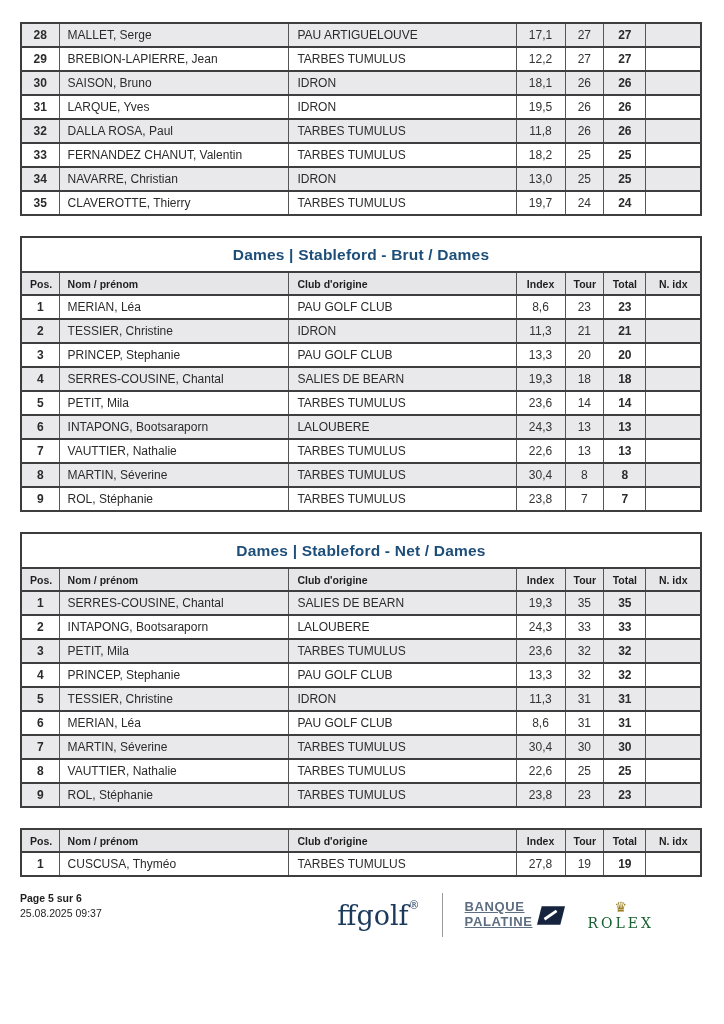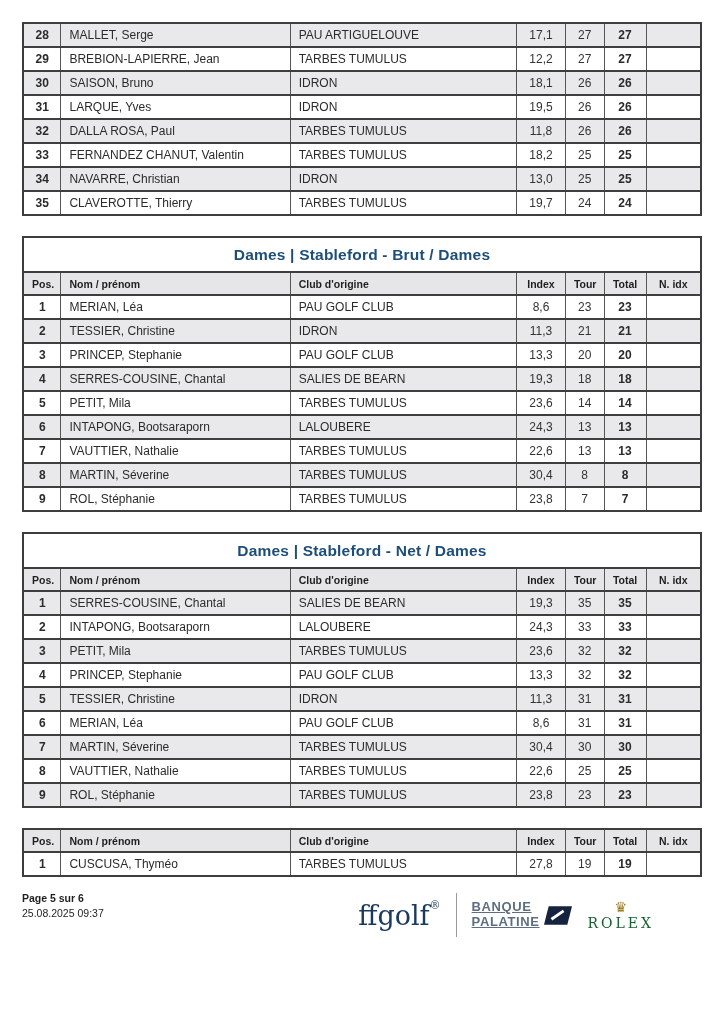--- a/index.html
+++ b/index.html
@@ -3,21 +3,21 @@
 <meta charset="utf-8">
 <style>
   * { margin:0; padding:0; box-sizing:border-box; }
   html,body { background:#ffffff; }
   body {
     width:724px; height:1024px;
     font-family:"Liberation Sans","DejaVu Sans",sans-serif;
     color:#2b2b2b;
     position:relative;
   }
-  .page { padding:22px 22px 10px 22px; }
+  .page { padding:22px 22px 10px 4px;margin-left:16px; }
 
   
   .block { margin-top:20px; }
   .block:first-child { margin-top:0; }
   .block-title {
     border:2px solid #3c3c3c;
     border-bottom:none;
     text-align:center;
     font-size:15.5px;
     font-weight:bold;
@@ -62,21 +62,21 @@
   .footer {
     margin-top:14px;
     display:flex;
     align-items:flex-start;
   }
   .page-info { font-size:10.5px; line-height:1.4; color:#1f1f1f; }
   .page-info .page-label { font-weight:bold; }
   .logo-row {
     display:flex;
     align-items:center;
-    gap:15px;
+    gap:22px;
     margin-left:auto;
     margin-right:48px;
     padding-top:2px;
   }
   .ffgolf {
     font-family:"DejaVu Serif","Liberation Serif",serif;
     font-size:27px;
     color:#1b3a5c;
     line-height:1;
   }

